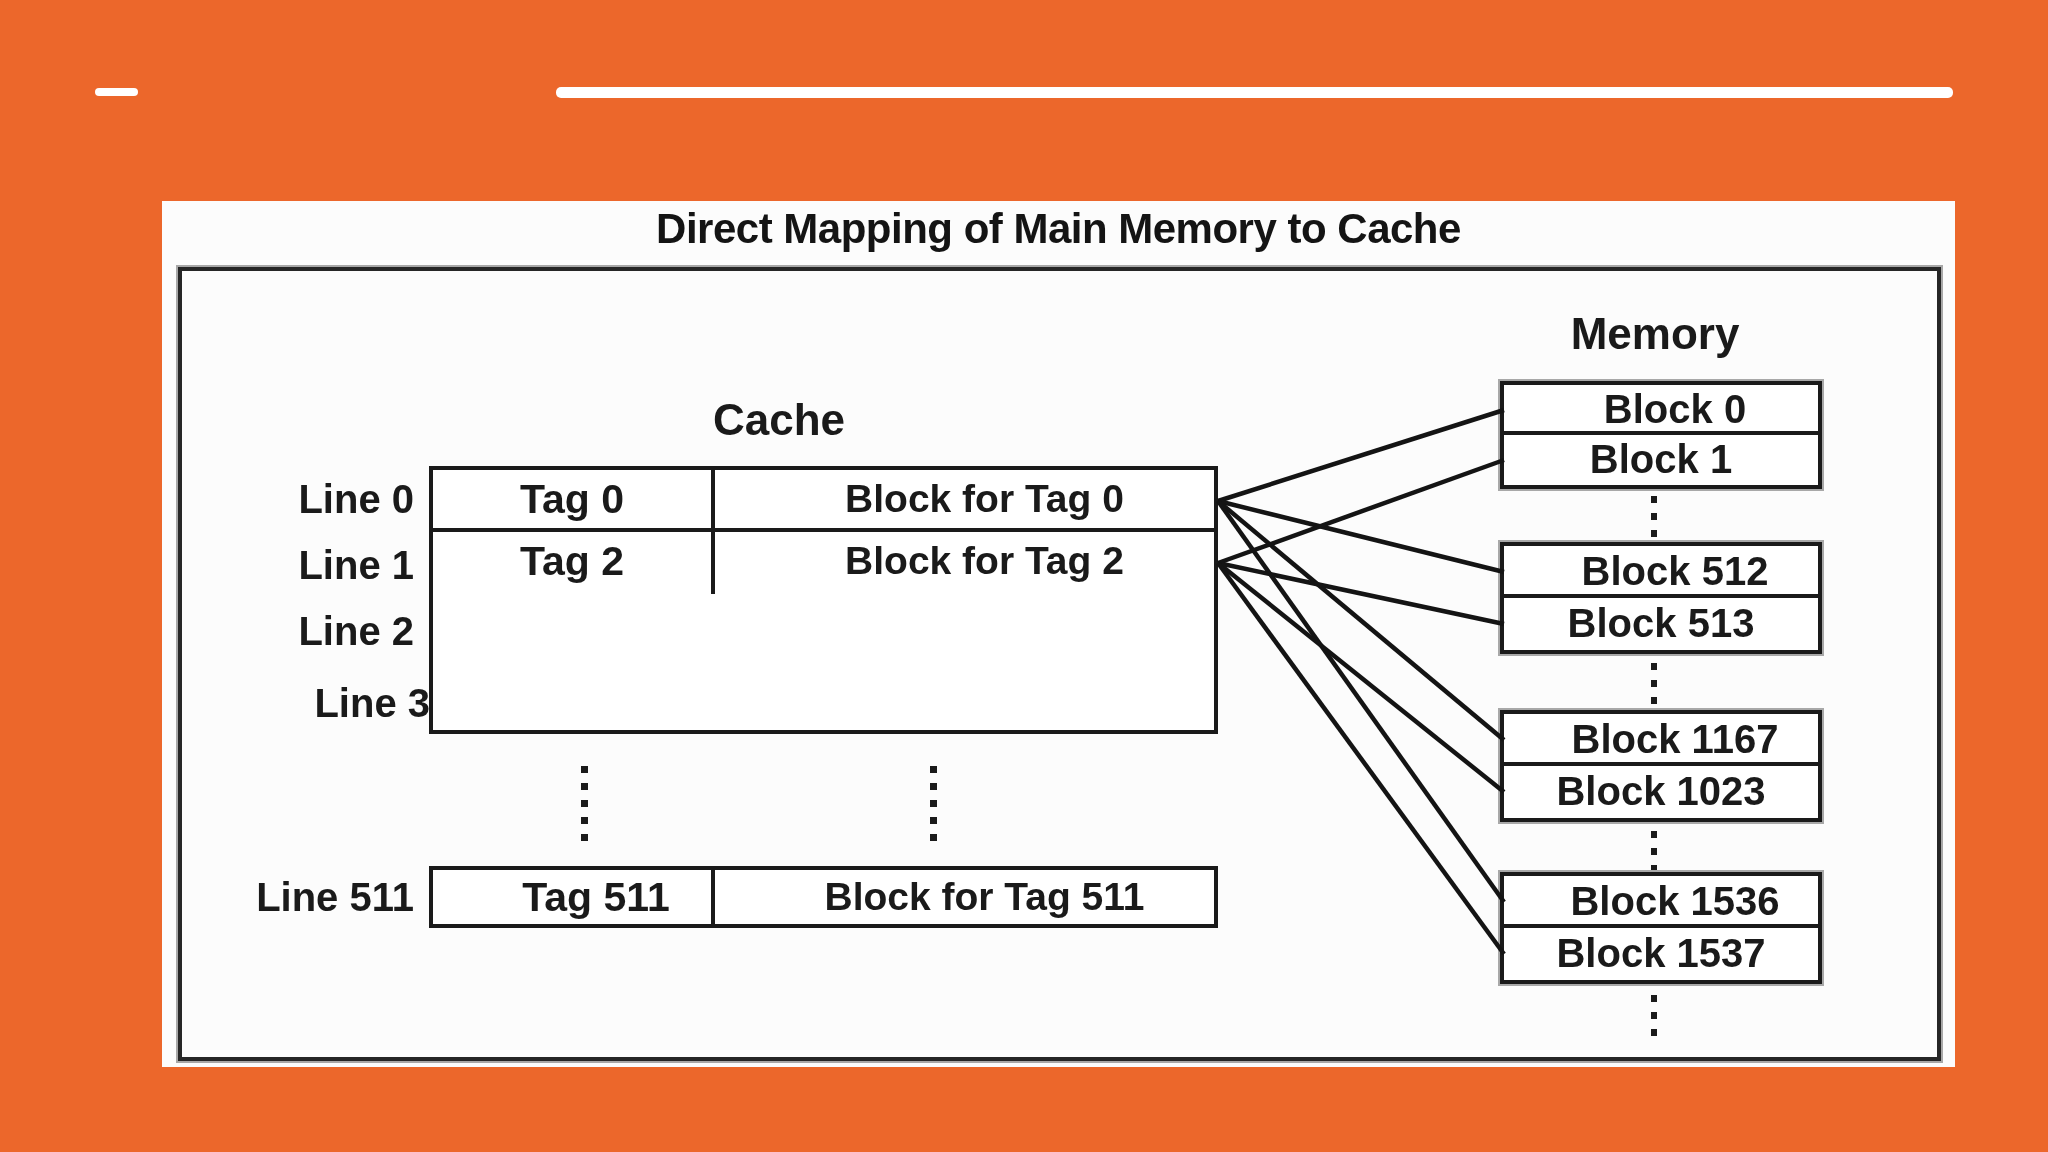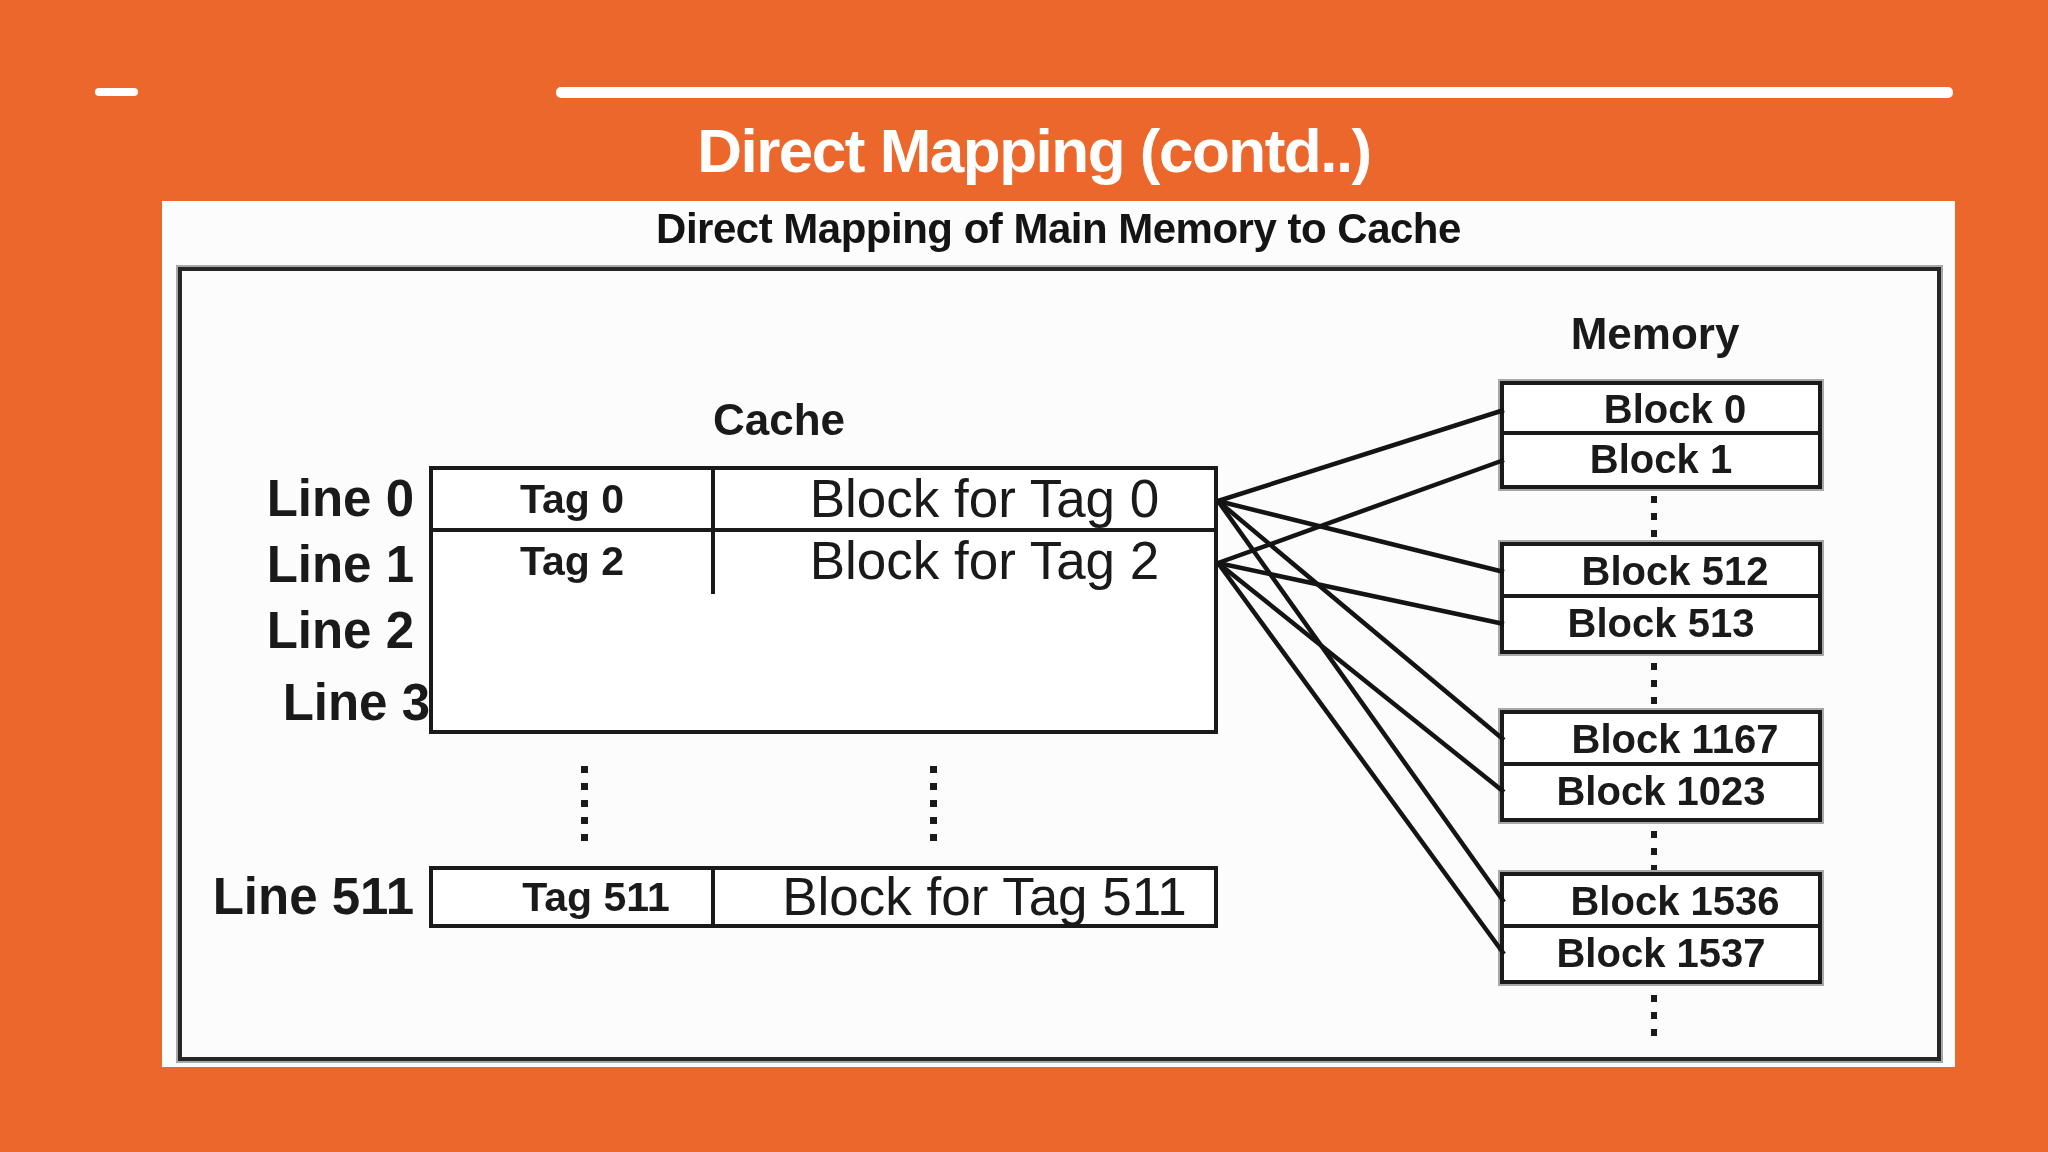--- a/index.html
+++ b/index.html
@@ -40,30 +40,30 @@
   .memory-label{left:1253px;top:39px;width:440px;font-size:44px;line-height:48px;}
   
   .cache-table{
     position:absolute;left:247px;top:195px;width:789px;height:268px;
     border:4px solid var(--ink);background:#fff;
   }
   .cache-row{display:flex;height:62px;border-bottom:4px solid var(--ink);}
   .cache-row:last-child{border-bottom:none;}
   .tag-cell{width:282px;border-right:4px solid var(--ink);
     font-size:41px;font-weight:700;color:var(--ink);text-align:center;line-height:58px;white-space:nowrap;}
-  .block-cell{flex:1;font-size:53px;font-weight:400;color:var(--ink);text-align:center;line-height:58px;white-space:nowrap;padding-left:40px;}
+  .block-cell{flex:1;font-size:39px;font-weight:700;color:var(--ink);text-align:center;line-height:58px;white-space:nowrap;padding-left:40px;}
   .row511{
     position:absolute;left:247px;top:595px;width:789px;height:62px;
     border:4px solid var(--ink);background:#fff;display:flex;
   }
   .row511 .tag-cell{line-height:54px;padding-left:48px;}
   .row511 .block-cell{line-height:54px;}
   .line-label{
     position:absolute;left:0;width:232px;height:48px;text-align:right;
-    font-size:51px;font-weight:700;color:var(--ink);line-height:48px;white-space:nowrap;
+    font-size:40px;font-weight:700;color:var(--ink);line-height:48px;white-space:nowrap;
   }
   
   .vdots{
     position:absolute;width:7px;
     background:repeating-linear-gradient(to bottom, var(--ink) 0 7px, transparent 7px 17px);
   }
   .vdots-tag{left:399px;top:495px;height:84px;}
   .vdots-blk{left:748px;top:495px;height:84px;}
   .mdots{left:1469px;width:6px;}
   .mdots-1{top:225px;height:44px;}
@@ -87,21 +87,20 @@
   
   .connectors{position:absolute;left:0;top:0;width:2048px;height:1152px;pointer-events:none;}
   .connectors line{stroke:#141414;stroke-width:4.5;}
 </style>
 </head>
 <body>
 
 <div class="slide">
   <div class="dash"></div>
   <div class="title-bar"></div>
-  <div class="slide-title">Direct Mapping (contd..)</div>
 
   <div class="panel">
     <div class="panel-heading">Direct Mapping of Main Memory to Cache</div>
 
     <div class="diagram-box">
 
       <div class="dlabel cache-label">Cache</div>
       <div class="dlabel memory-label">Memory</div>
 
       <div class="line-label" style="top:204px;">Line 0</div>

